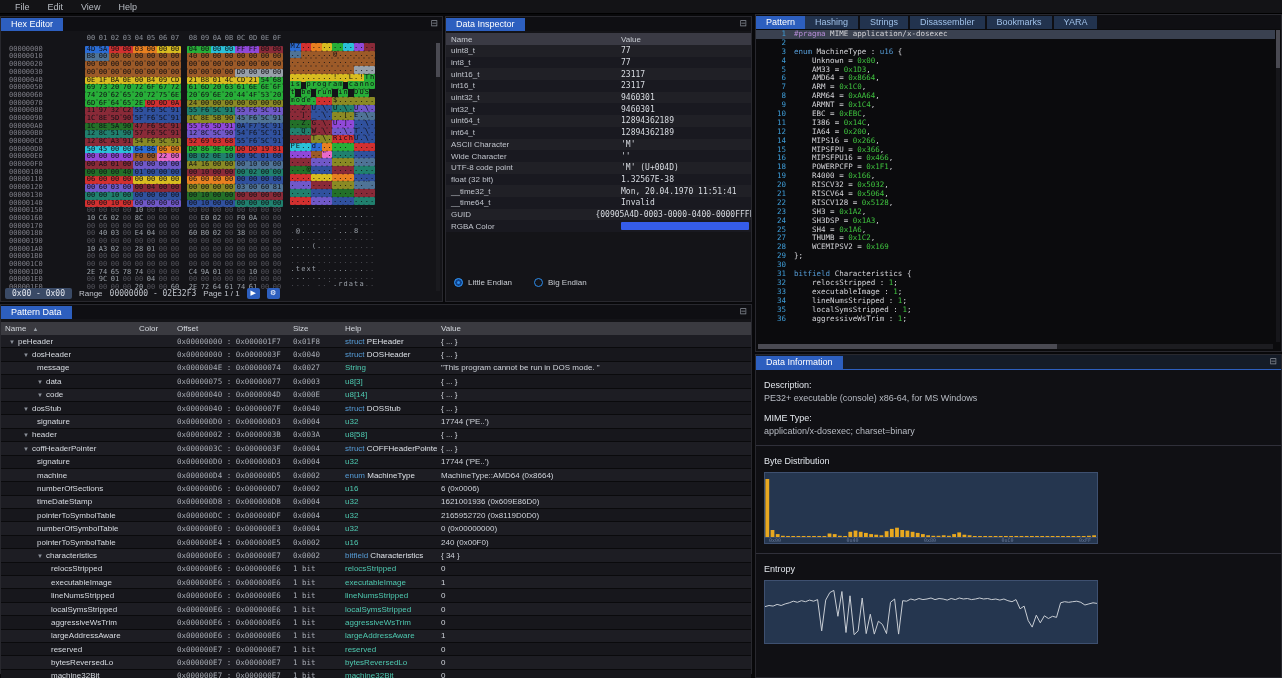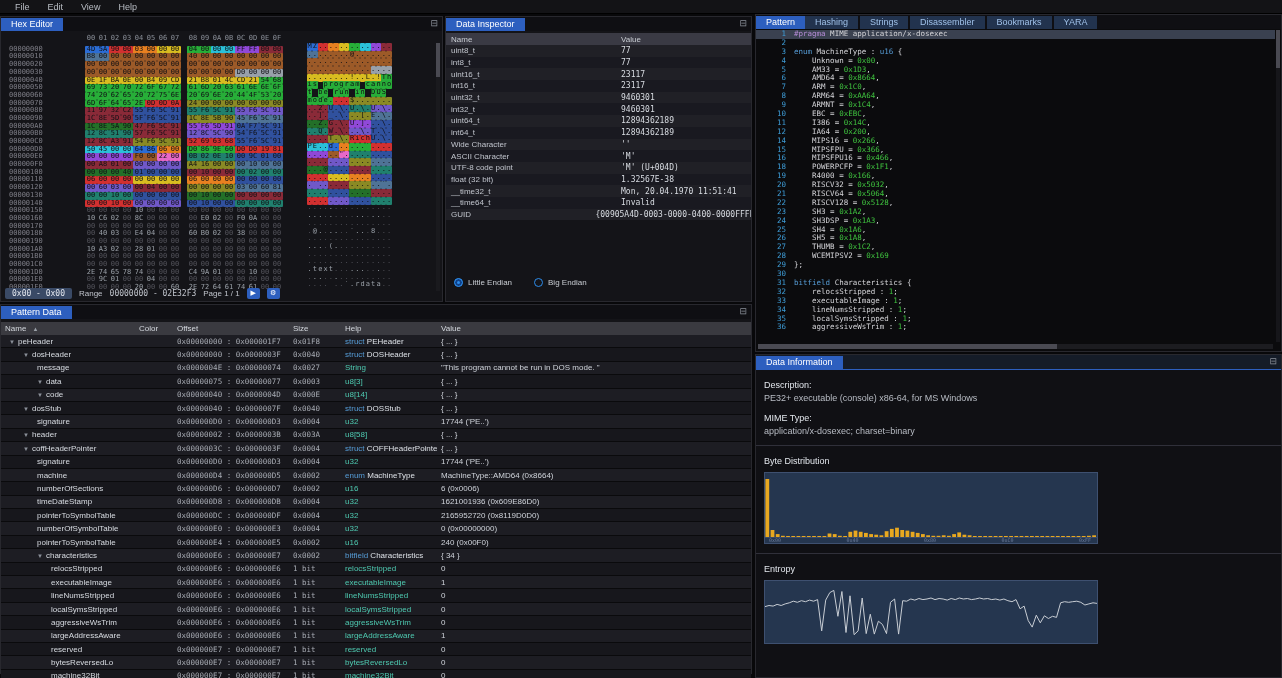--- a/index.html
+++ b/index.html
@@ -18,21 +18,21 @@
   .winicon{position:absolute;right:4px;top:1px;font-size:9px;color:#8a8f98;}
   
   #hexpanel{left:0;top:16px;width:443px;height:286px;}
   #hexcols{position:absolute;left:84px;top:17px;font-size:7px;color:#8a8f98;white-space:nowrap;}
   #hexrows{position:absolute;left:0;top:26px;white-space:nowrap;}
   .hexrow{height:7.7px;line-height:7.8px;font-size:7px;white-space:nowrap;}
   .addr{display:inline-block;width:76px;padding-left:8px;color:#7d7d86;font-size:7px;}
   .bytes{display:inline-block;}
   .bcell{display:inline-block;width:12px;text-align:center;border-radius:1px;}
   .bcell.gap{margin-left:6px;}
-  .ascii{display:inline-block;margin-left:24px;}
+  .ascii{display:inline-block;margin-left:7px;}
   .acell{display:inline-block;width:5.3px;text-align:center;border-radius:1px;overflow:hidden;}
   #hexvscroll{position:absolute;right:2px;top:26px;width:4px;height:248px;background:#1a1a1e;}
   #hexvscroll .handle{width:4px;height:34px;background:#4a4a52;}
   #hexfooter{position:absolute;left:4px;bottom:2px;height:12px;display:flex;align-items:center;gap:7px;font-size:8px;color:#c0c4cc;}
   #selchip{background:#3A4A66;border-radius:2px;padding:0 7px;line-height:11px;color:#e2e6ee;}
   .fbtn{width:13px;height:11px;background:#2D5FBF;border-radius:2px;color:#fff;font-size:7px;
         display:flex;align-items:center;justify-content:center;}
   
   #insppanel{left:445px;top:16px;width:307px;height:286px;}
   .insphead{display:flex;height:12px;background:#3a3a44;font-size:8px;align-items:center;margin-top:2px;}
@@ -181,46 +181,50 @@
       </div>
       <div class="insprow">
         <span class="iname">uint64_t</span>
         <span class="ival mono">12894362189</span>
       </div>
       <div class="insprow">
         <span class="iname">int64_t</span>
         <span class="ival mono">12894362189</span>
       </div>
       <div class="insprow">
+        <span class="iname">ASCII Character</span>
+        <span class="ival mono">'M'</span>
+      </div>
+      <div class="insprow">
         <span class="iname">Wide Character</span>
         <span class="ival mono">''</span>
       </div>
       <div class="insprow">
-        <span class="iname">ASCII Character</span>
-        <span class="ival mono">'M'</span>
-      </div>
-      <div class="insprow">
         <span class="iname">UTF-8 code point</span>
         <span class="ival mono">'M' (U+004D)</span>
       </div>
       <div class="insprow">
         <span class="iname">float (32 bit)</span>
         <span class="ival mono">1.32567E-38</span>
       </div>
       <div class="insprow">
         <span class="iname">__time32_t</span>
         <span class="ival mono">Mon, 20.04.1970 11:51:41</span>
       </div>
       <div class="insprow">
         <span class="iname">__time64_t</span>
         <span class="ival mono">Invalid</span>
       </div>
       <div class="insprow">
         <span class="iname">GUID</span>
         <span class="ival mono">{00905A4D-0003-0000-0400-0000FFFF0000}</span>
+      </div>
+      <div class="insprow">
+        <span class="iname">RGBA Color</span>
+        <span class="iswatch" style="background:#355CE8"></span>
       </div>
     </div>
   <div id="endians">
     <span class="radio">
       <span class="rdot on"></span>
       <span>Little Endian</span>
     </span>
     <span class="radio">
       <span class="rdot"></span>
       <span>Big Endian</span>
@@ -479,21 +483,20 @@
       <div class="codeline"><span class="lnum">15</span><span class="ltext">    MIPSFPU = <span class="num">0x366</span>,</span></div>
       <div class="codeline"><span class="lnum">16</span><span class="ltext">    MIPSFPU16 = <span class="num">0x466</span>,</span></div>
       <div class="codeline"><span class="lnum">18</span><span class="ltext">    POWERPCFP = <span class="num">0x1F1</span>,</span></div>
       <div class="codeline"><span class="lnum">19</span><span class="ltext">    R4000 = <span class="num">0x166</span>,</span></div>
       <div class="codeline"><span class="lnum">20</span><span class="ltext">    RISCV32 = <span class="num">0x5032</span>,</span></div>
       <div class="codeline"><span class="lnum">21</span><span class="ltext">    RISCV64 = <span class="num">0x5064</span>,</span></div>
       <div class="codeline"><span class="lnum">22</span><span class="ltext">    RISCV128 = <span class="num">0x5128</span>,</span></div>
       <div class="codeline"><span class="lnum">23</span><span class="ltext">    SH3 = <span class="num">0x1A2</span>,</span></div>
       <div class="codeline"><span class="lnum">24</span><span class="ltext">    SH3DSP = <span class="num">0x1A3</span>,</span></div>
       <div class="codeline"><span class="lnum">25</span><span class="ltext">    SH4 = <span class="num">0x1A6</span>,</span></div>
-      <div class="codeline"><span class="lnum">26</span><span class="ltext">    SH5 = <span class="num">0x1A8</span>,</span></div>
       <div class="codeline"><span class="lnum">27</span><span class="ltext">    THUMB = <span class="num">0x1C2</span>,</span></div>
       <div class="codeline"><span class="lnum">28</span><span class="ltext">    WCEMIPSV2 = <span class="num">0x169</span></span></div>
       <div class="codeline"><span class="lnum">29</span><span class="ltext">};</span></div>
       <div class="codeline"><span class="lnum">30</span><span class="ltext"></span></div>
       <div class="codeline"><span class="lnum">31</span><span class="ltext"><span class="kw">bitfield</span> Characteristics {</span></div>
       <div class="codeline"><span class="lnum">32</span><span class="ltext">    relocsStripped : <span class="num">1</span>;</span></div>
       <div class="codeline"><span class="lnum">33</span><span class="ltext">    executableImage : <span class="num">1</span>;</span></div>
       <div class="codeline"><span class="lnum">34</span><span class="ltext">    lineNumsStripped : <span class="num">1</span>;</span></div>
       <div class="codeline"><span class="lnum">35</span><span class="ltext">    localSymsStripped : <span class="num">1</span>;</span></div>
       <div class="codeline"><span class="lnum">36</span><span class="ltext">    aggressiveWsTrim : <span class="num">1</span>;</span></div>

